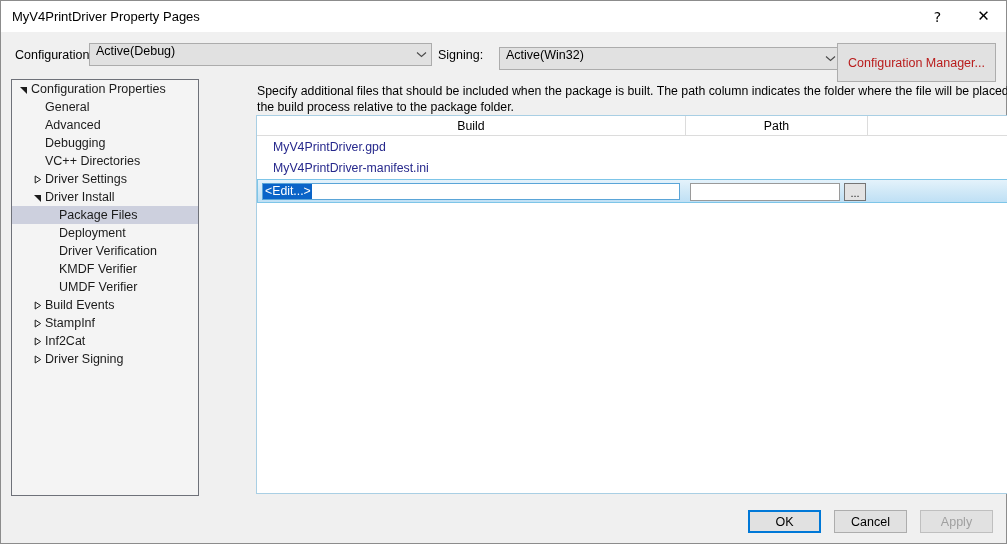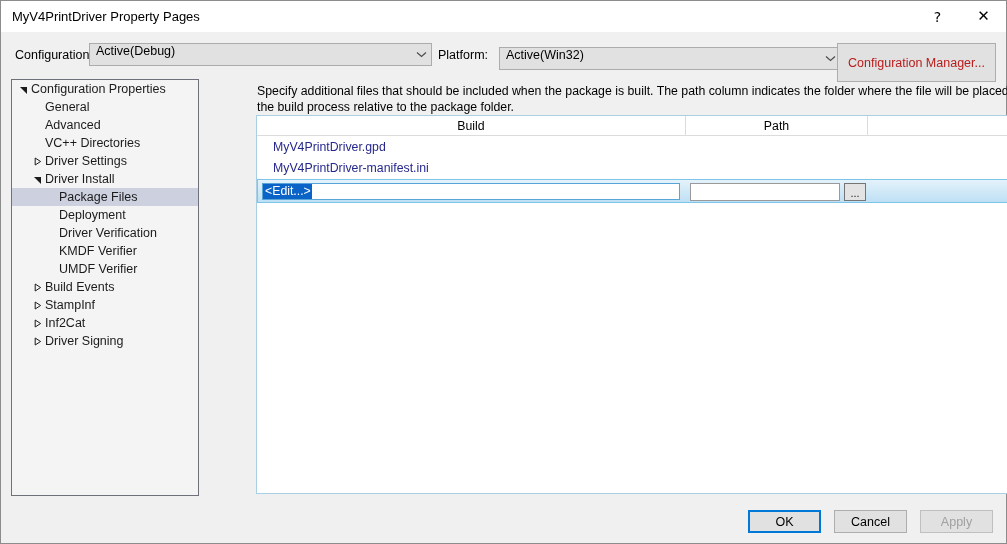--- a/index.html
+++ b/index.html
@@ -343,21 +343,21 @@
 
   <div class="combobox" id="configuration-combo">
     <span class="combo-value">Active(Debug)</span>
     <span class="combo-chevron">
       <svg width="11" height="7" viewBox="0 0 11 7">
           <path d="M1 1.5 L5.5 5.5 L10 1.5" stroke="#4a4a4a" stroke-width="1.1" fill="none"></path>
         </svg>
     </span>
   </div>
 
-  <div class="field-label" id="platform-label">Platform:</div>
+  <div class="field-label" id="platform-label">Signing:</div>
 
   <div class="combobox" id="platform-combo">
     <span class="combo-value">Active(Win32)</span>
     <span class="combo-chevron">
       <svg width="11" height="7" viewBox="0 0 11 7">
           <path d="M1 1.5 L5.5 5.5 L10 1.5" stroke="#4a4a4a" stroke-width="1.1" fill="none"></path>
         </svg>
     </span>
   </div>
 
@@ -377,20 +377,24 @@
         <div class="tree-node">
           <span style="display: inline-block; width: 32px;"></span>
           <span class="tree-label">General</span>
         </div>
         <div class="tree-node">
           <span style="display: inline-block; width: 32px;"></span>
           <span class="tree-label">Advanced</span>
         </div>
         <div class="tree-node">
           <span style="display: inline-block; width: 32px;"></span>
+          <span class="tree-label">Debugging</span>
+        </div>
+        <div class="tree-node">
+          <span style="display: inline-block; width: 32px;"></span>
           <span class="tree-label">VC++ Directories</span>
         </div>
         <div class="tree-node">
           <span style="display: inline-block; width: 18px;"></span>
           <span class="tree-arrow">
             <svg width="9" height="9" viewBox="0 0 9 9">
               <path d="M2.2 1 L7.6 4.5 L2.2 8 Z" fill="none" stroke="#1b1b1b" stroke-width="1"></path>
             </svg>
           </span>
           <span class="tree-label">Driver Settings</span>

